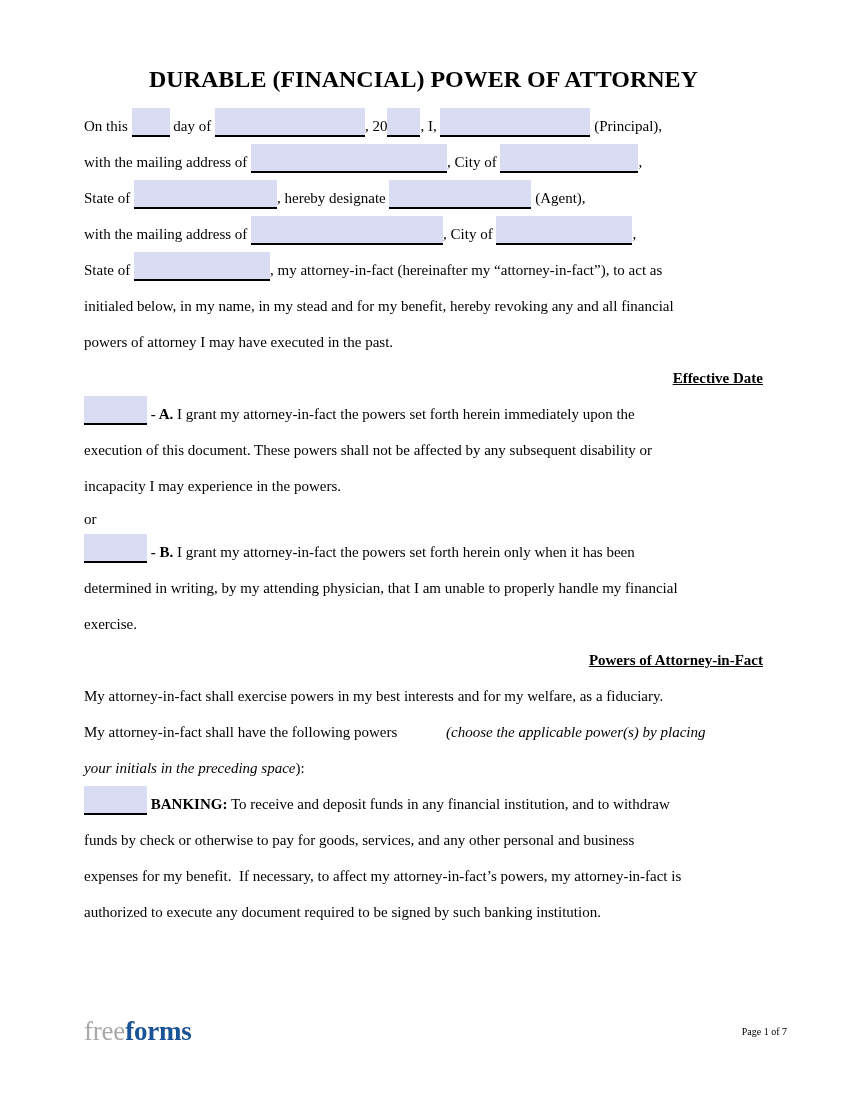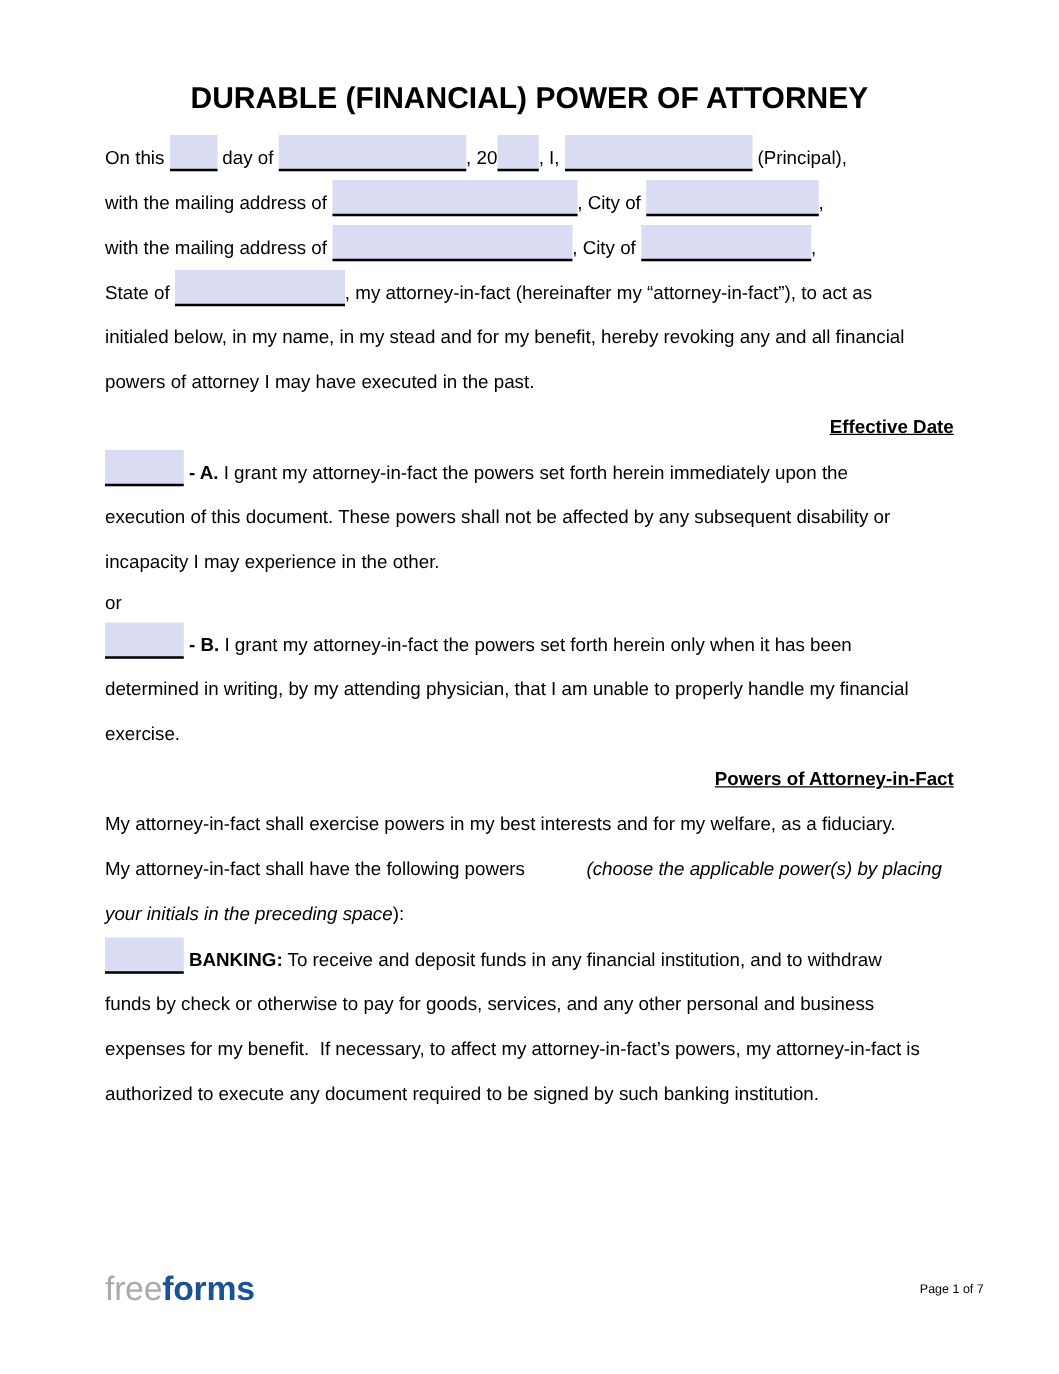--- a/index.html
+++ b/index.html
@@ -1,21 +1,21 @@
 <!DOCTYPE html>
 <html style="--highlight: #d9dcf3; --logo-gray: #a9a9a9; --logo-blue: #1a5296;"><head>
 <meta charset="utf-8">
 <style>
   html, body { margin: 0; padding: 0; background: #ffffff; }
   .page {
     position: relative;
     width: 847px;
     height: 1099px;
     background: #ffffff;
-    font-family: Liberation Sans, sans-serif;
+    font-family: Liberation Serif, serif;
     font-size: 15px;
     color: #000000;
     overflow: hidden;
   }
   .content { position: absolute; left: 84px; top: 62px; width: 679px; }
   .doc-title {
     font-size: 24px;
     font-weight: bold;
     text-align: center;
     line-height: 34px;
@@ -47,30 +47,31 @@
 </head>
 <body>
 
 <div class="page">
   <div class="content">
     <div class="doc-title">DURABLE (FINANCIAL) POWER OF ATTORNEY</div>
     <div>
         <div class="paragraph">
           <div class="line">On this <span class="blank" style="width: 38px;"></span> day of <span class="blank" style="width: 150px;"></span>, 20<span class="blank" style="width: 33px;"></span>, I, <span class="blank" style="width: 150px;"></span> (Principal),</div>
           <div class="line">with the mailing address of <span class="blank" style="width: 196px;"></span>, City of <span class="blank" style="width: 138px;"></span>,</div>
+          <div class="line">State of <span class="blank" style="width: 143px;"></span>, hereby designate <span class="blank" style="width: 142px;"></span> (Agent),</div>
           <div class="line">with the mailing address of <span class="blank" style="width: 192px;"></span>, City of <span class="blank" style="width: 136px;"></span>,</div>
           <div class="line">State of <span class="blank" style="width: 136px;"></span>, my attorney-in-fact (hereinafter my “attorney-in-fact”), to act as</div>
           <div class="line">initialed below, in my name, in my stead and for my benefit, hereby revoking any and all financial</div>
           <div class="line">powers of attorney I may have executed in the past.</div>
         </div>
         <div class="heading"><span class="heading-text">Effective Date</span></div>
         <div class="paragraph">
           <div class="line"><span class="blank" style="width: 63px;"></span><span style="font-weight: bold;"> - A.</span> I grant my attorney-in-fact the powers set forth herein immediately upon the</div>
           <div class="line">execution of this document. These powers shall not be affected by any subsequent disability or</div>
-          <div class="line">incapacity I may experience in the other.</div>
+          <div class="line">incapacity I may experience in the powers.</div>
         </div>
         <div class="paragraph">
           <div class="line compact">or</div>
         </div>
         <div class="paragraph">
           <div class="line"><span class="blank" style="width: 63px;"></span><span style="font-weight: bold;"> - B.</span> I grant my attorney-in-fact the powers set forth herein only when it has been</div>
           <div class="line">determined in writing, by my attending physician, that I am unable to properly handle my financial</div>
           <div class="line">exercise.</div>
         </div>
         <div class="heading"><span class="heading-text">Powers of Attorney-in-Fact</span></div>

